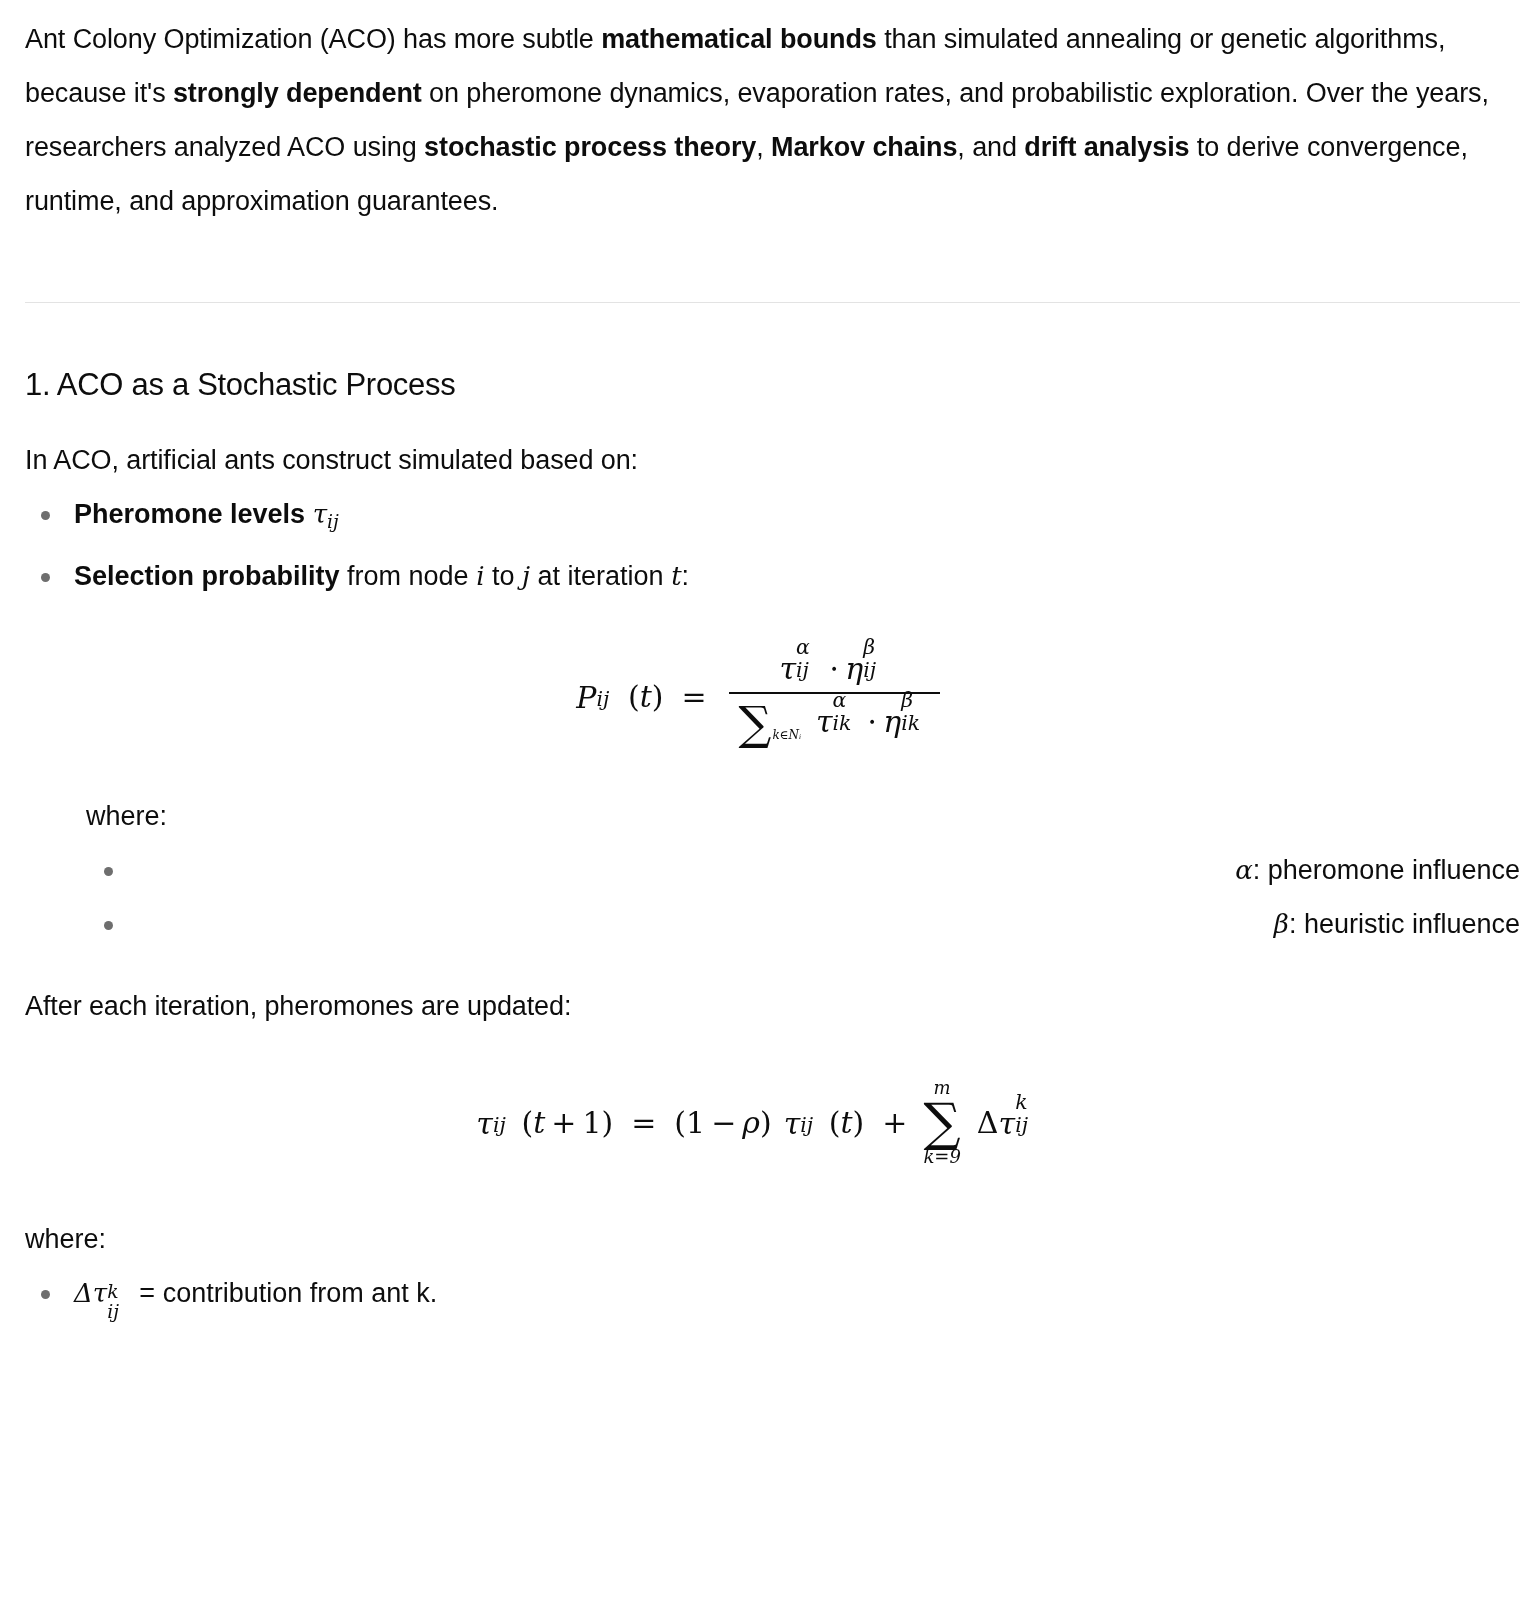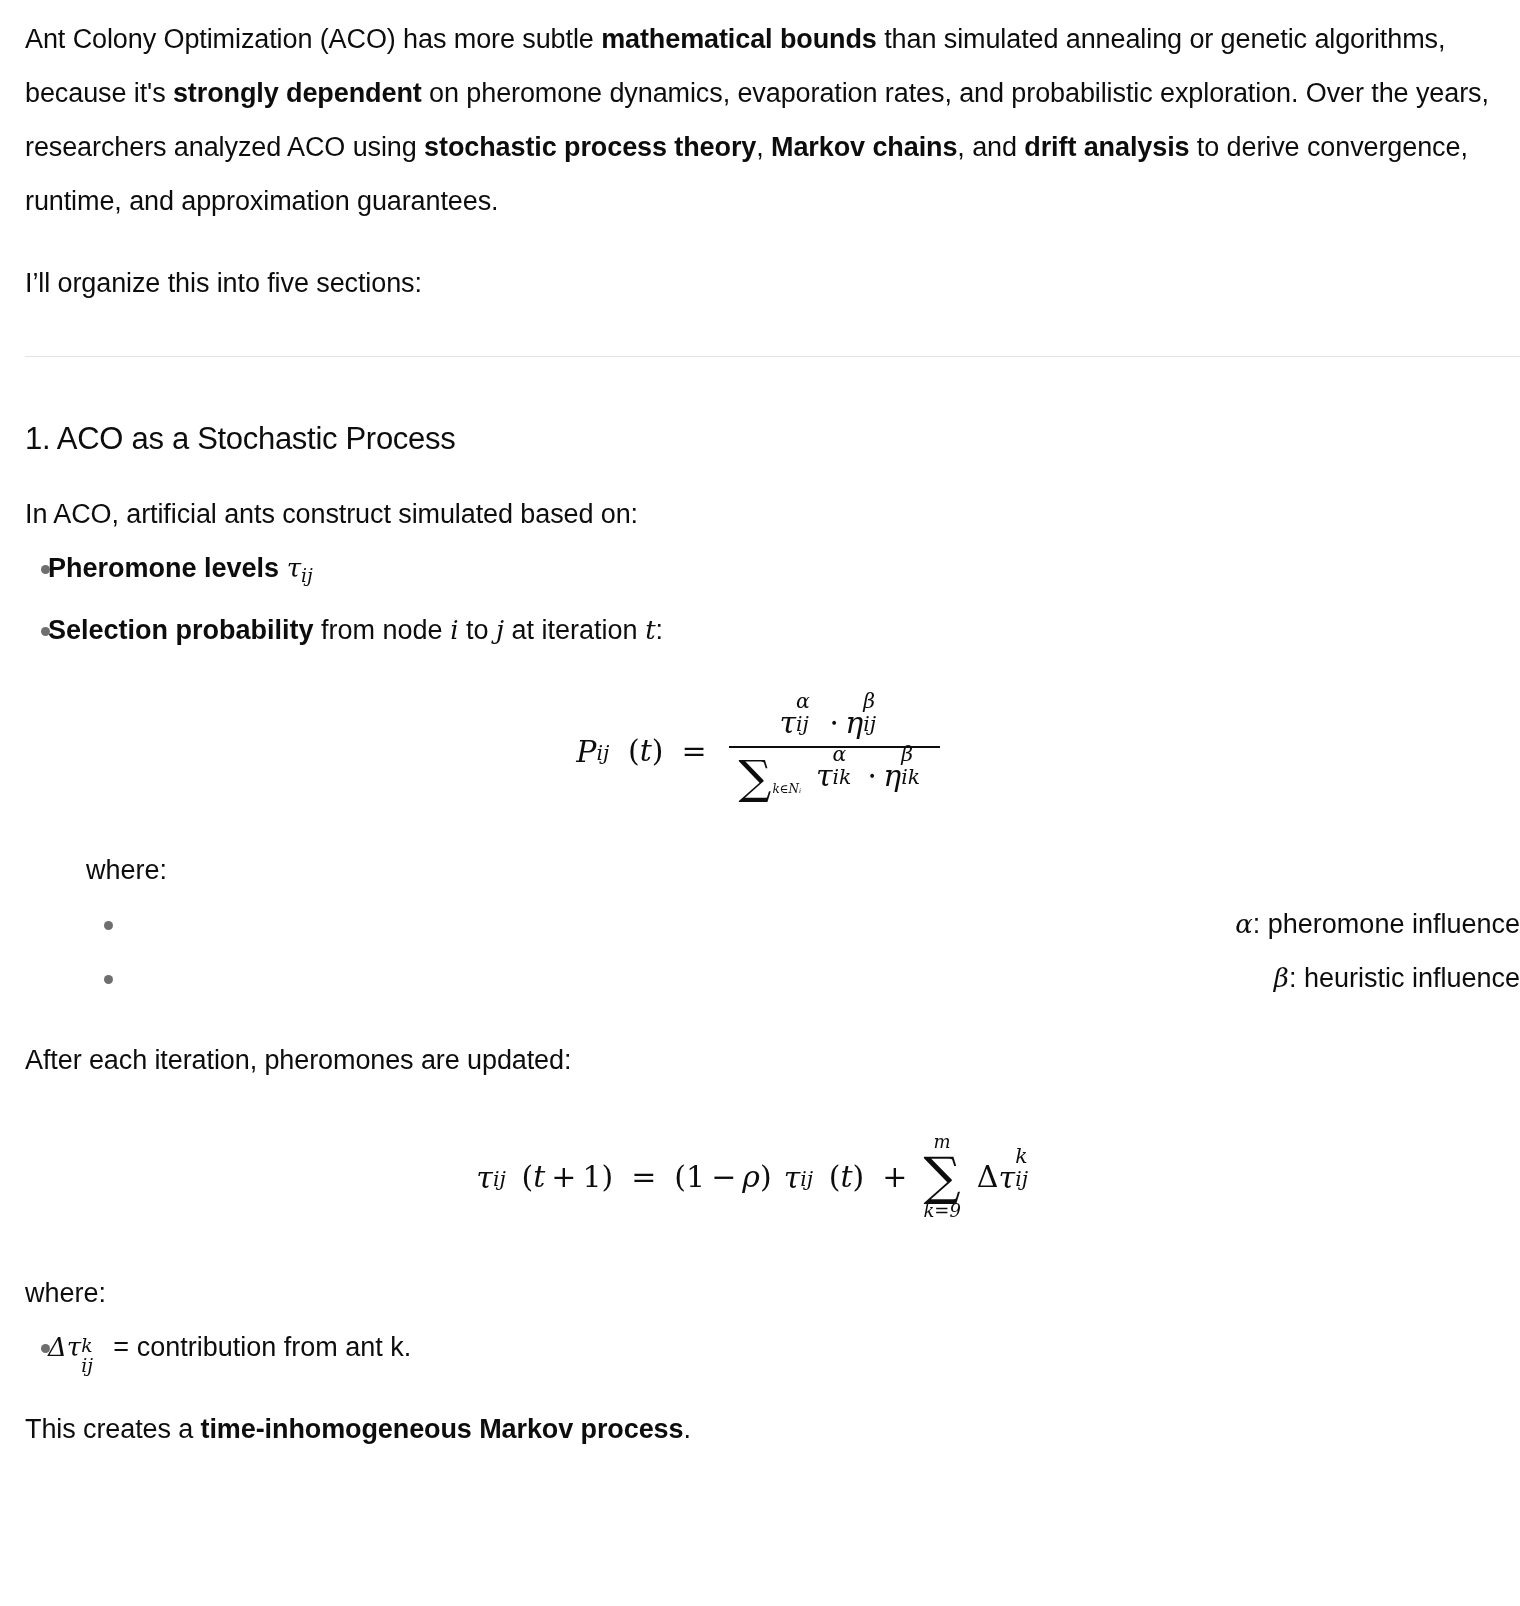--- a/index.html
+++ b/index.html
@@ -65,21 +65,21 @@
   ul.bullets {
     list-style: none;
     margin: 0;
     padding: 0;
   }
   ul.bullets > li {
     position: relative;
     font-size: 27px;
     line-height: 54px;
     color: #0d0d0d;
-    padding-left: 48px;
+    padding-left: 74px;
     margin: 0;
   }
   ul.bullets > li::before {
     content: "";
     position: absolute;
     left: 41px;
     top: 24px;
     width: 9px;
     height: 9px;
     border-radius: 50%;
@@ -256,21 +256,20 @@
 <body>
 
 <div class="page">
 
   <p class="para intro">
     <span>Ant Colony Optimization (ACO) has more subtle </span><b>mathematical bounds</b><span> than simulated annealing or genetic algorithms, because it's </span><b>strongly dependent</b><span> on pheromone dynamics, evaporation rates, and probabilistic exploration. Over the years, researchers analyzed ACO using </span><b>stochastic process theory</b><span>, </span><b>Markov chains</b><span>, and </span><b>drift analysis</b><span> to derive convergence, runtime, and approximation guarantees.</span>
   </p>
 
   <div class="spacer-sm"></div>
 
-  <p class="para">I’ll organize this into five sections:</p>
 
   <div class="spacer-md"></div>
 
   <hr class="divider">
 
   <div class="spacer-lg"></div>
 
   <h2 class="h2">1. ACO as a Stochastic Process</h2>
 
   <div class="spacer-sm"></div>
@@ -370,17 +369,14 @@
   <div class="spacer-md"></div>
 
   <p class="where">where:</p>
 
   <ul class="bullets">
     <li><span class="inline-math">Δ𝜏<span class="sub-sup"><span class="s-sup">k</span><span class="s-sub">ij</span></span></span><span> = contribution from ant k.</span></li>
   </ul>
 
   <div class="spacer-sm"></div>
 
-  <p class="para">
-    <span>This creates a </span><b>time-inhomogeneous Markov process</b><span>.</span>
-  </p>
 
 </div>
 
 </body></html>

